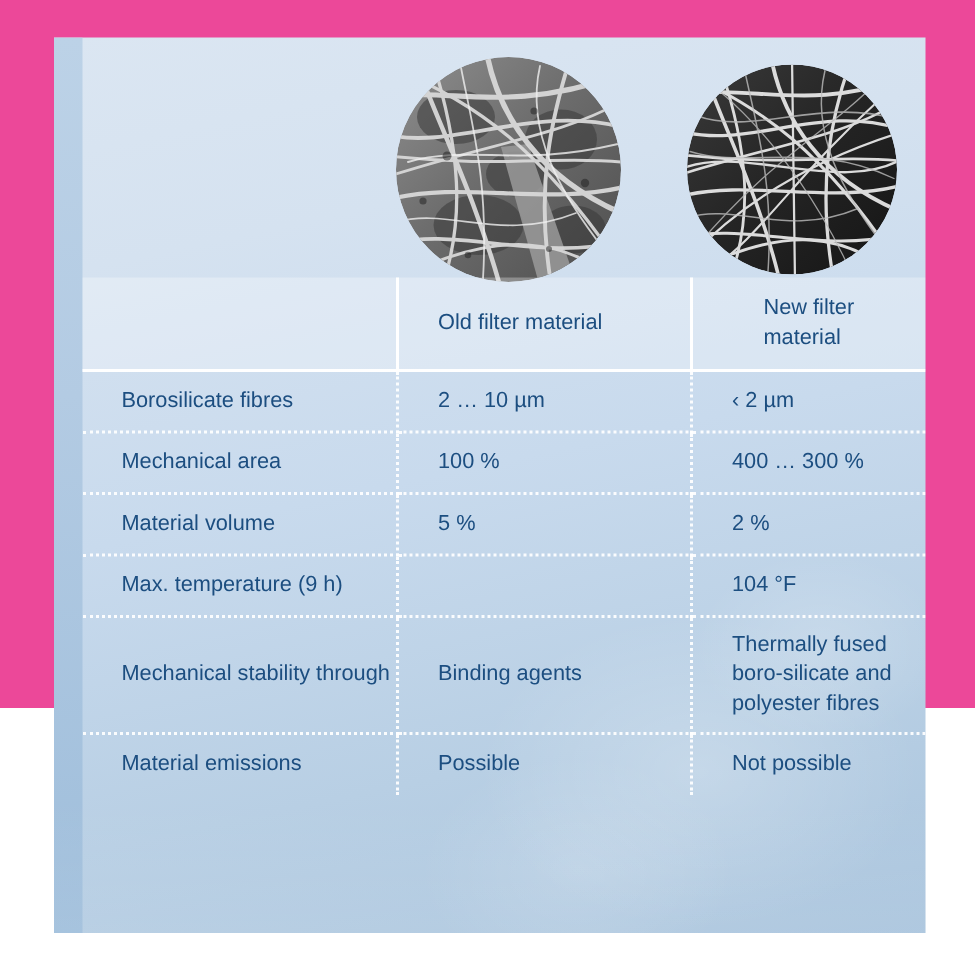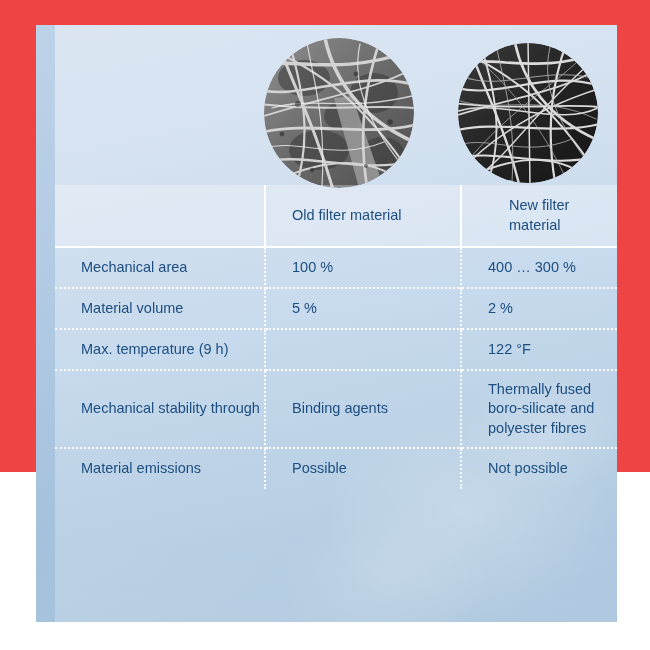--- a/index.html
+++ b/index.html
@@ -12,21 +12,21 @@
     height: 650px;
     overflow: hidden;
     font-family: "Liberation Sans", sans-serif;
   }
 
   
   .canvas {
     position: relative;
     width: 650px;
     height: 472px;
-    background: #ef4444;
+    background: #ec4899;
   }
 
   
   .panel {
     position: absolute;
     left: 36px;
     top: 25px;
     width: 581px;
     height: 597px;
     background:
@@ -244,33 +244,38 @@
       </colgroup>
       <thead>
         <tr>
           <th class="h-blank"></th>
           <th>Old filter material</th>
           <th>New filter material</th>
         </tr>
       </thead>
       <tbody>
         <tr>
+          <td>Borosilicate fibres</td>
+          <td>2 … 10 µm</td>
+          <td>‹ 2 µm</td>
+        </tr>
+        <tr>
           <td>Mechanical area</td>
           <td>100 %</td>
           <td>400 … 300 %</td>
         </tr>
         <tr>
           <td>Material volume</td>
           <td>5 %</td>
           <td>2 %</td>
         </tr>
         <tr>
           <td>Max. temperature (9 h)</td>
           <td></td>
-          <td>122 °F</td>
+          <td>104 °F</td>
         </tr>
         <tr class="tall">
           <td>
               <span class="wrap">Mechanical stability through</span>
             </td>
           <td>Binding agents</td>
           <td>
               <span class="wrap">Thermally fused boro-silicate and polyester fibres</span>
             </td>
         </tr>

